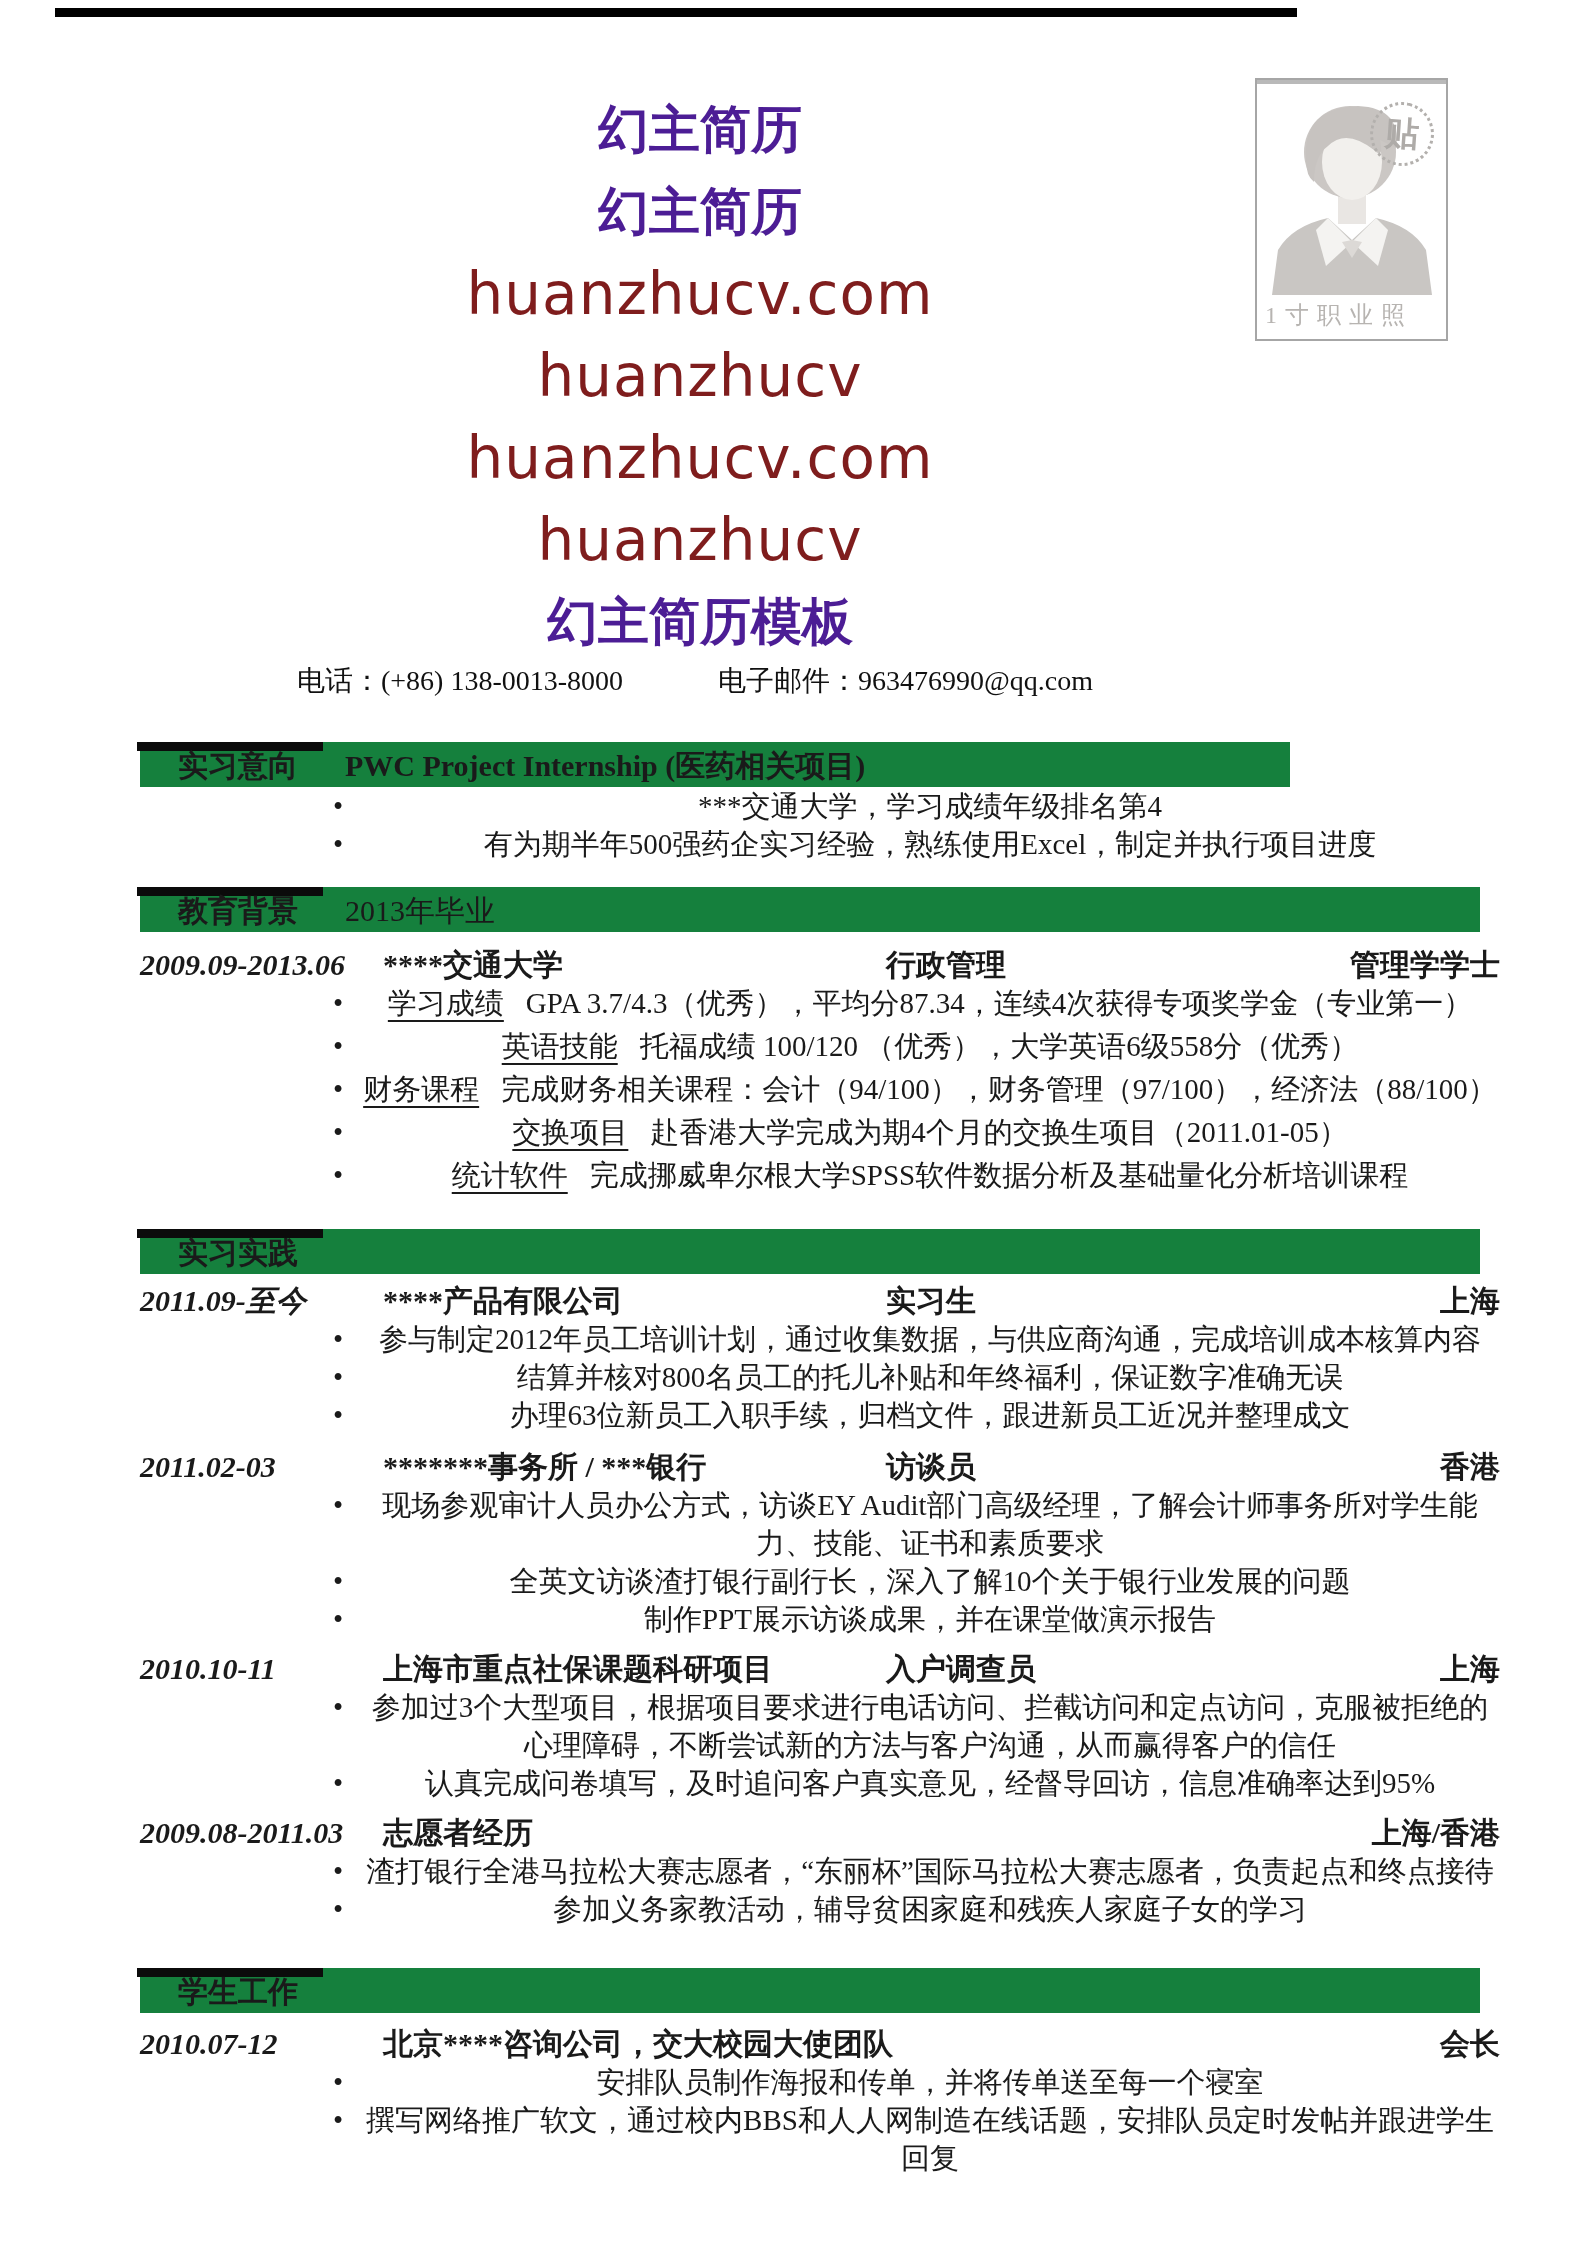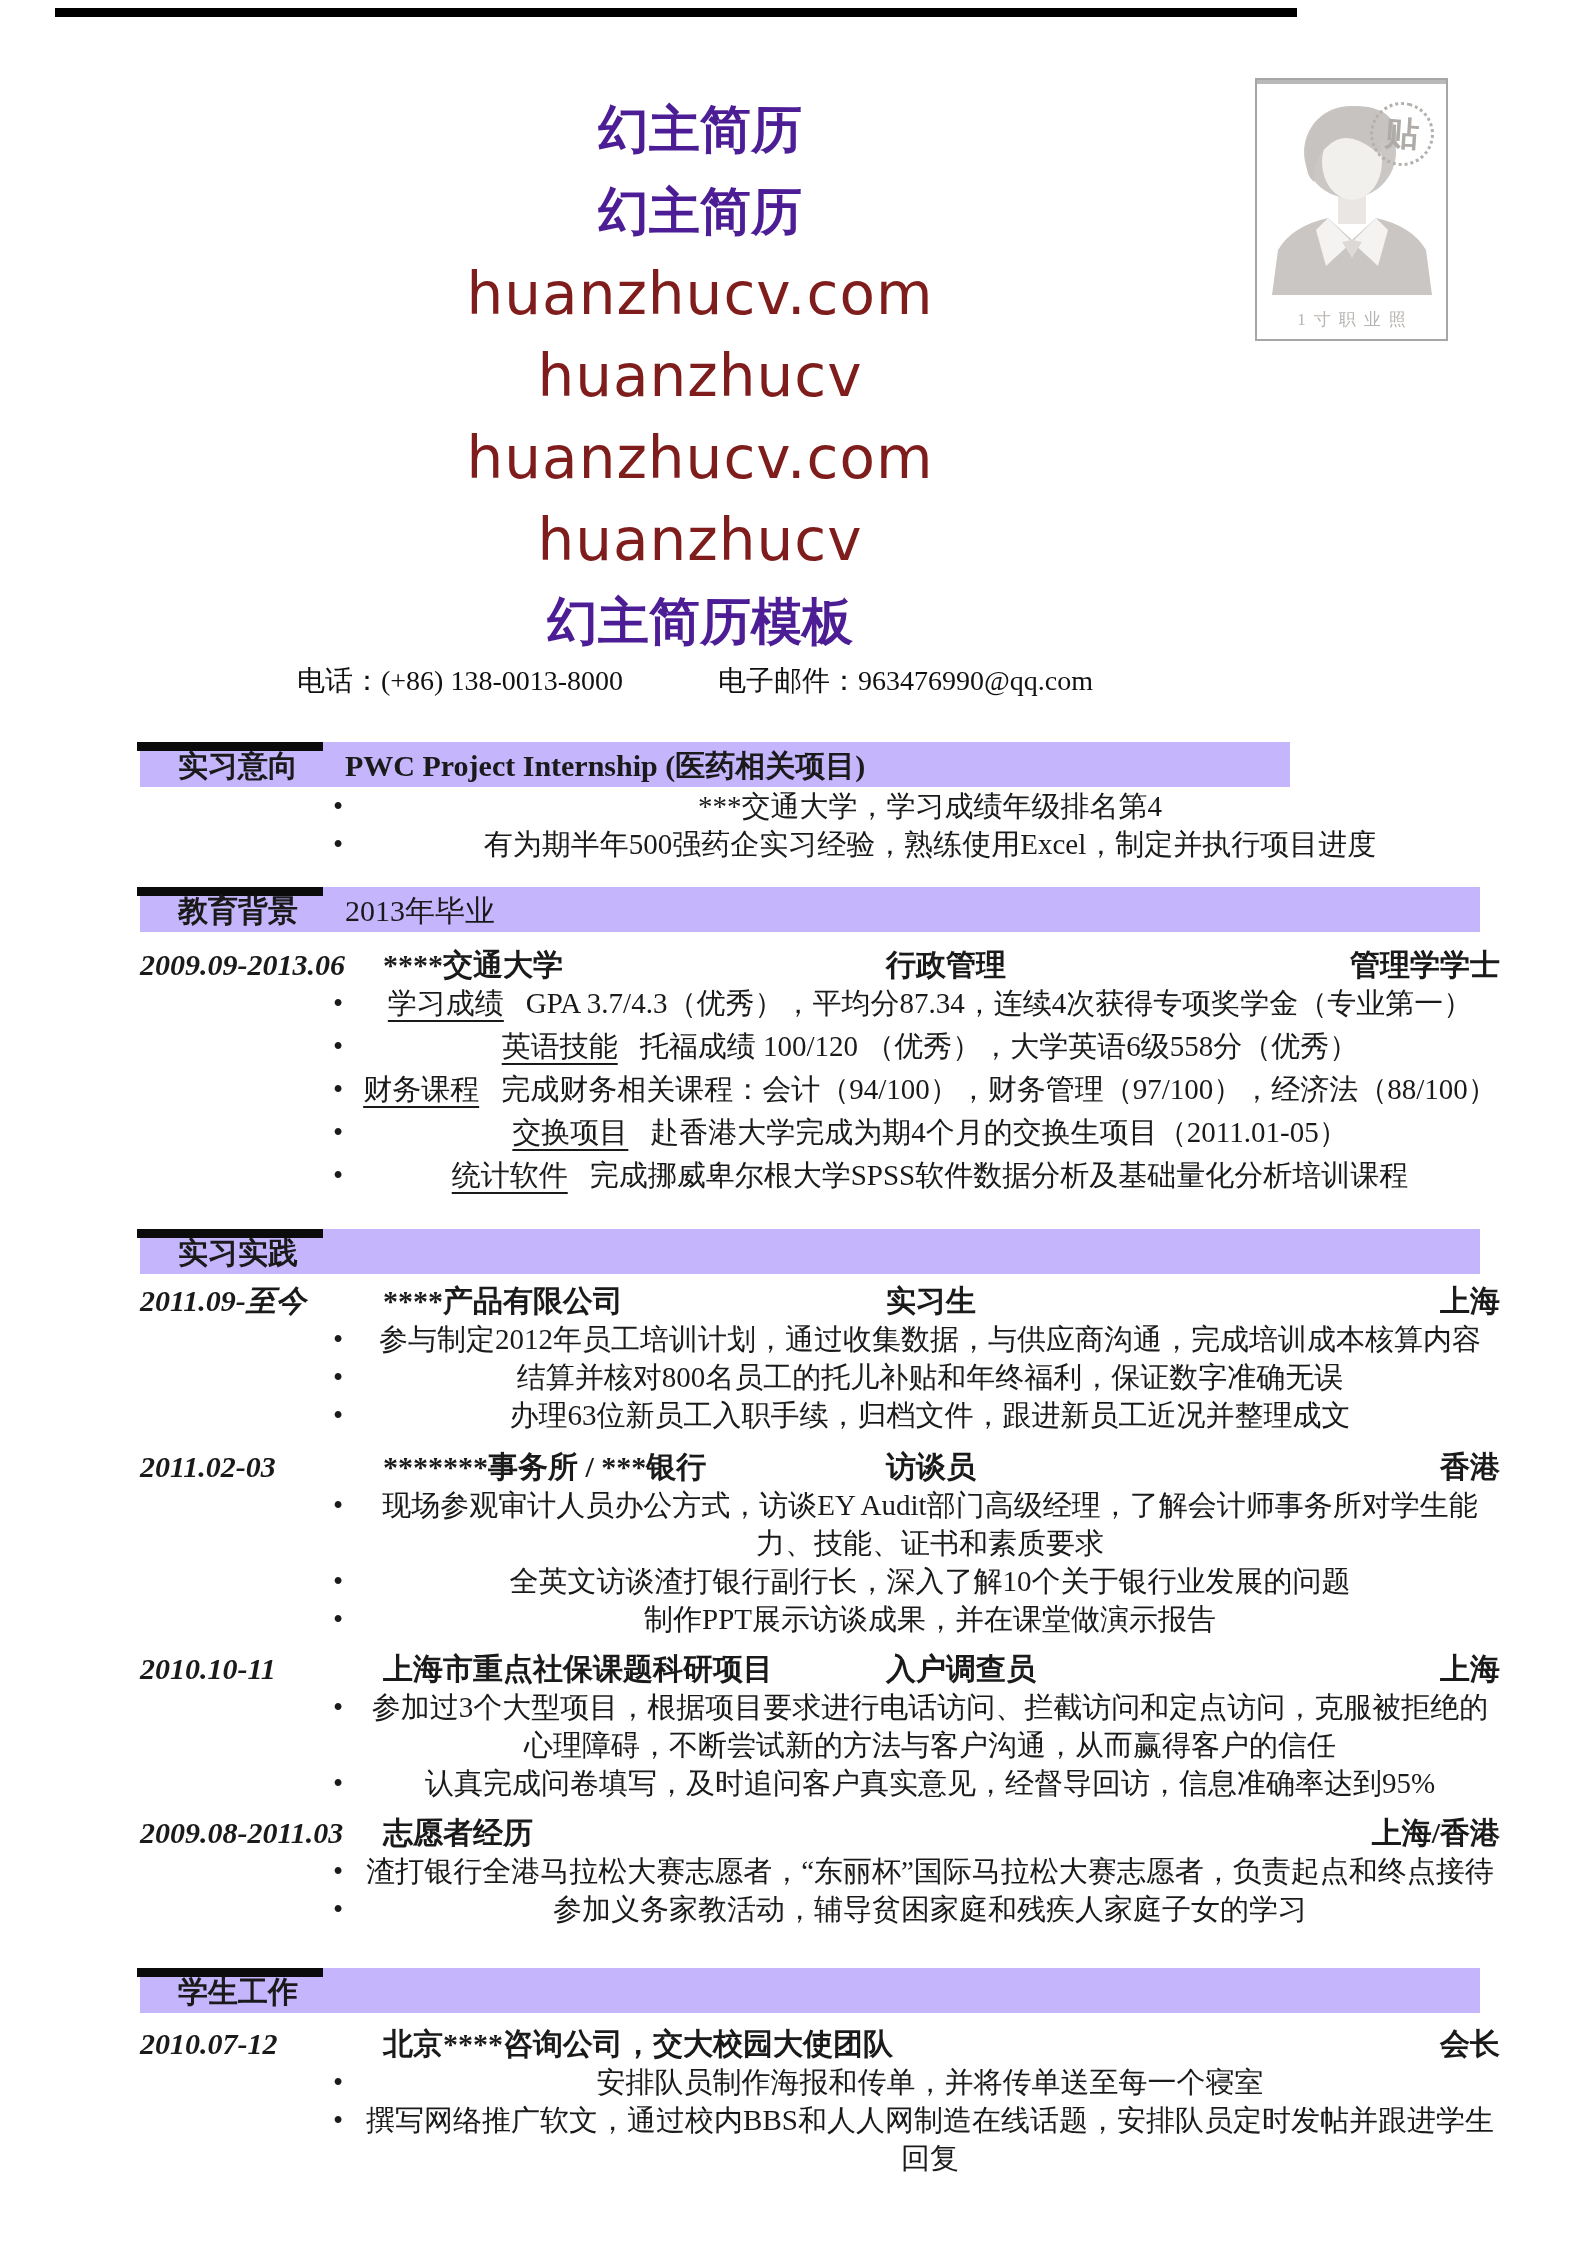--- a/index.html
+++ b/index.html
@@ -17,31 +17,31 @@
 
   
   .photo{position:absolute;left:1255px;top:78px;width:193px;height:263px;background:#fff;
          border:2px solid #a6a6a6;box-sizing:border-box;}
   .photo-inner-top{position:absolute;left:0;top:0;width:100%;height:4px;background:#b9b9b9;}
   .photo svg{position:absolute;left:50%;transform:translateX(-50%);top:10px;}
   .stamp{position:absolute;right:12px;top:22px;width:64px;height:64px;border:3px dotted #b3b0ad;
          border-radius:50%;transform:rotate(14deg);display:flex;align-items:center;justify-content:center;box-sizing:border-box;}
   .stamp-char{font-size:34px;color:#aeaba8;font-weight:bold;transform:rotate(-10deg);
               font-family:"Liberation Sans",sans-serif;}
-  .photo-caption{position:absolute;bottom:8px;left:0;width:100%;text-align:center;color:#b7b4b1;
-                 font-size:17px;letter-spacing:8px;text-indent:8px;}
+  .photo-caption{position:absolute;bottom:8px;left:0;width:100%;text-align:left;color:#b7b4b1;
+                 font-size:24px;letter-spacing:8px;text-indent:8px;}
 
   
   .contact{position:absolute;left:0;top:662px;width:100%;height:40px;font-size:28px;color:#111;}
   .contact .phone{position:absolute;left:297px;white-space:nowrap;}
   .contact .email{position:absolute;left:718px;white-space:nowrap;}
 
   
   .sec{position:absolute;left:140px;width:1360px;}
-  .band{position:relative;height:45px;background:#c4b5fd;width:1340px;}
+  .band{position:relative;height:45px;background:#15803d;width:1340px;}
   .band.narrow{width:1150px;}
   .notch{position:absolute;left:-3px;top:0;width:186px;height:9px;background:#0b0b0b;}
   .sec-label{position:absolute;left:38px;top:0;line-height:47px;font-weight:bold;font-size:30px;white-space:nowrap;}
   .sec-extra{position:absolute;left:205px;top:0;line-height:47px;font-size:30px;white-space:nowrap;}
   .sec-extra.bold{font-weight:bold;}
 
   .row{display:grid;grid-template-columns:243px 503px 1fr auto;align-items:baseline;
        font-size:30px;line-height:38px;font-weight:bold;}
   .row.no-role{grid-template-columns:243px 1fr auto;}
   .row .date{font-style:italic;font-weight:600;font-size:30px;white-space:nowrap;}

